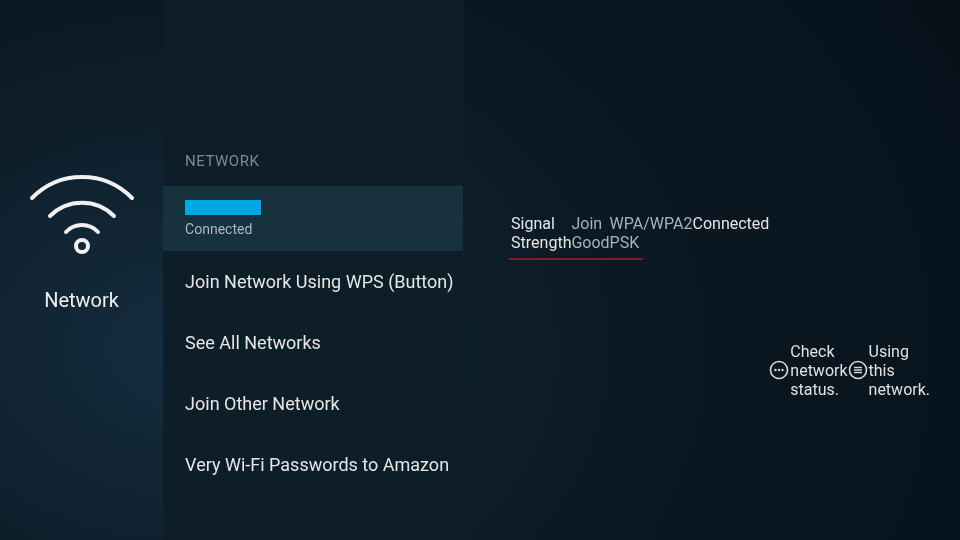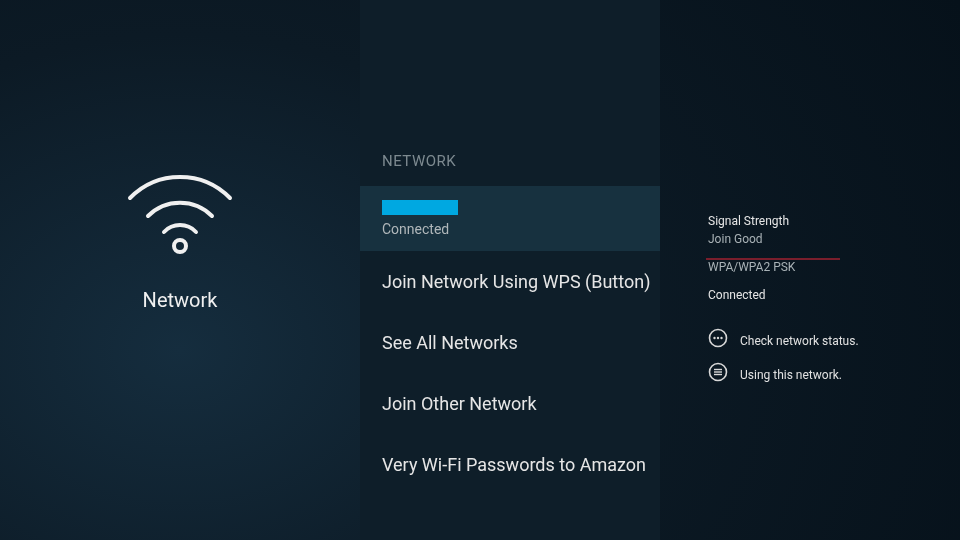--- a/index.html
+++ b/index.html
@@ -65,36 +65,36 @@
     background: #00a8e1;
   }
   .ssid-status { font-size: 14px; color: #b0b7ba; }
 
   
   .col-right {
     flex: 1;
     height: 100%;
     padding: 214px 30px 0 48px;
     display: flex;
-    flex-direction: column;
+    flex-direction: row;
     color: #d8d8d8;
-    font-size: 12px;
+    font-size: 16px;
     position: relative;
   }
   .hr-accent {
     position: absolute;
     top: 258px; left: 46px;
     width: 134px; height: 2px;
     background: #7a1e2c;
   }
   .detail-label { color: #e6e6e6; margin-bottom: 4px; }
   .detail-value { color: #a9b2b6; margin-bottom: 14px; }
   .status-line { color: #e6e6e6; margin-bottom: 26px; }
   .action {
-    display: flex; align-items: flex-end; gap: 12px;
+    display: flex; align-items: center; gap: 1px;
     margin-bottom: 14px;
     cursor: pointer;
   }
   .action-icon {
     width: 20px; height: 20px;
     display: inline-flex; align-items: center; justify-content: center;
   }
   .action-text { color: #e1e1e1; }
 </style>
 </head>

